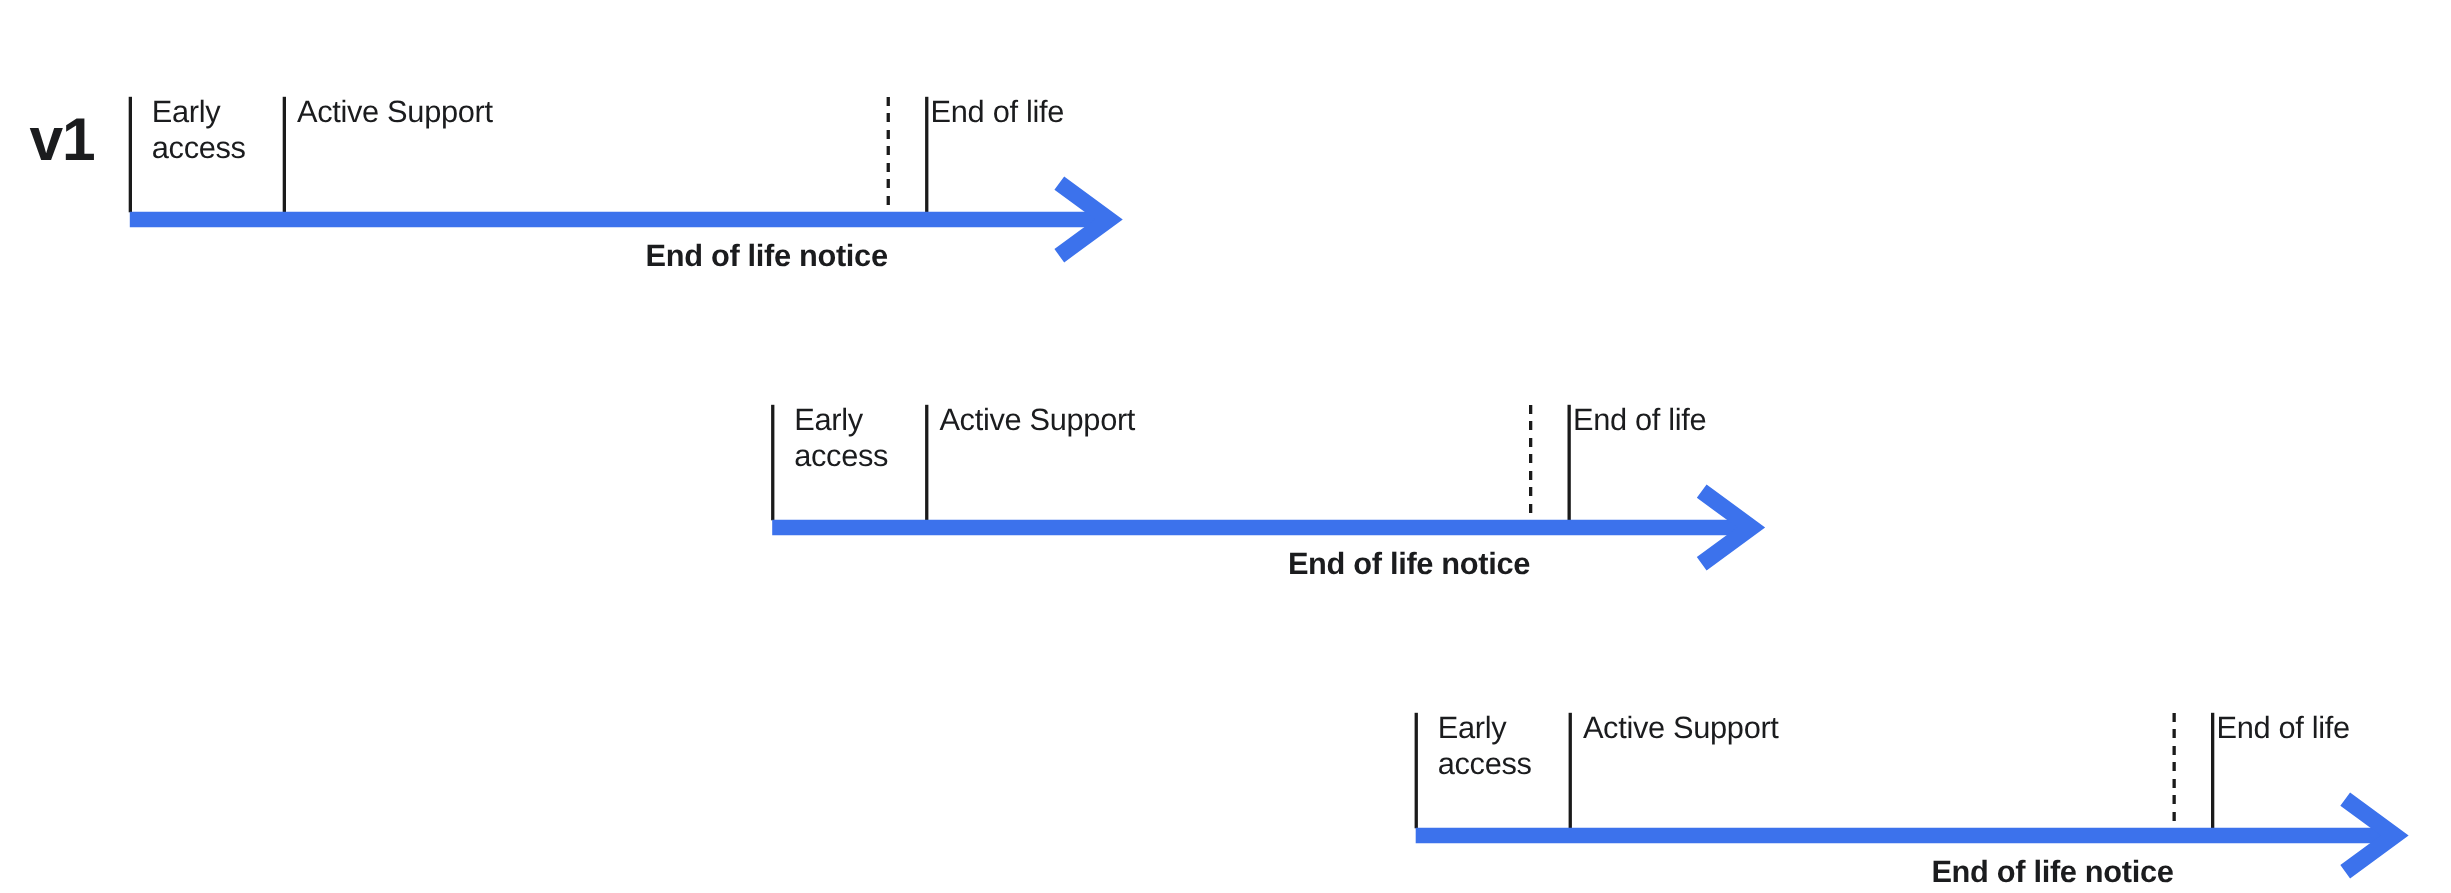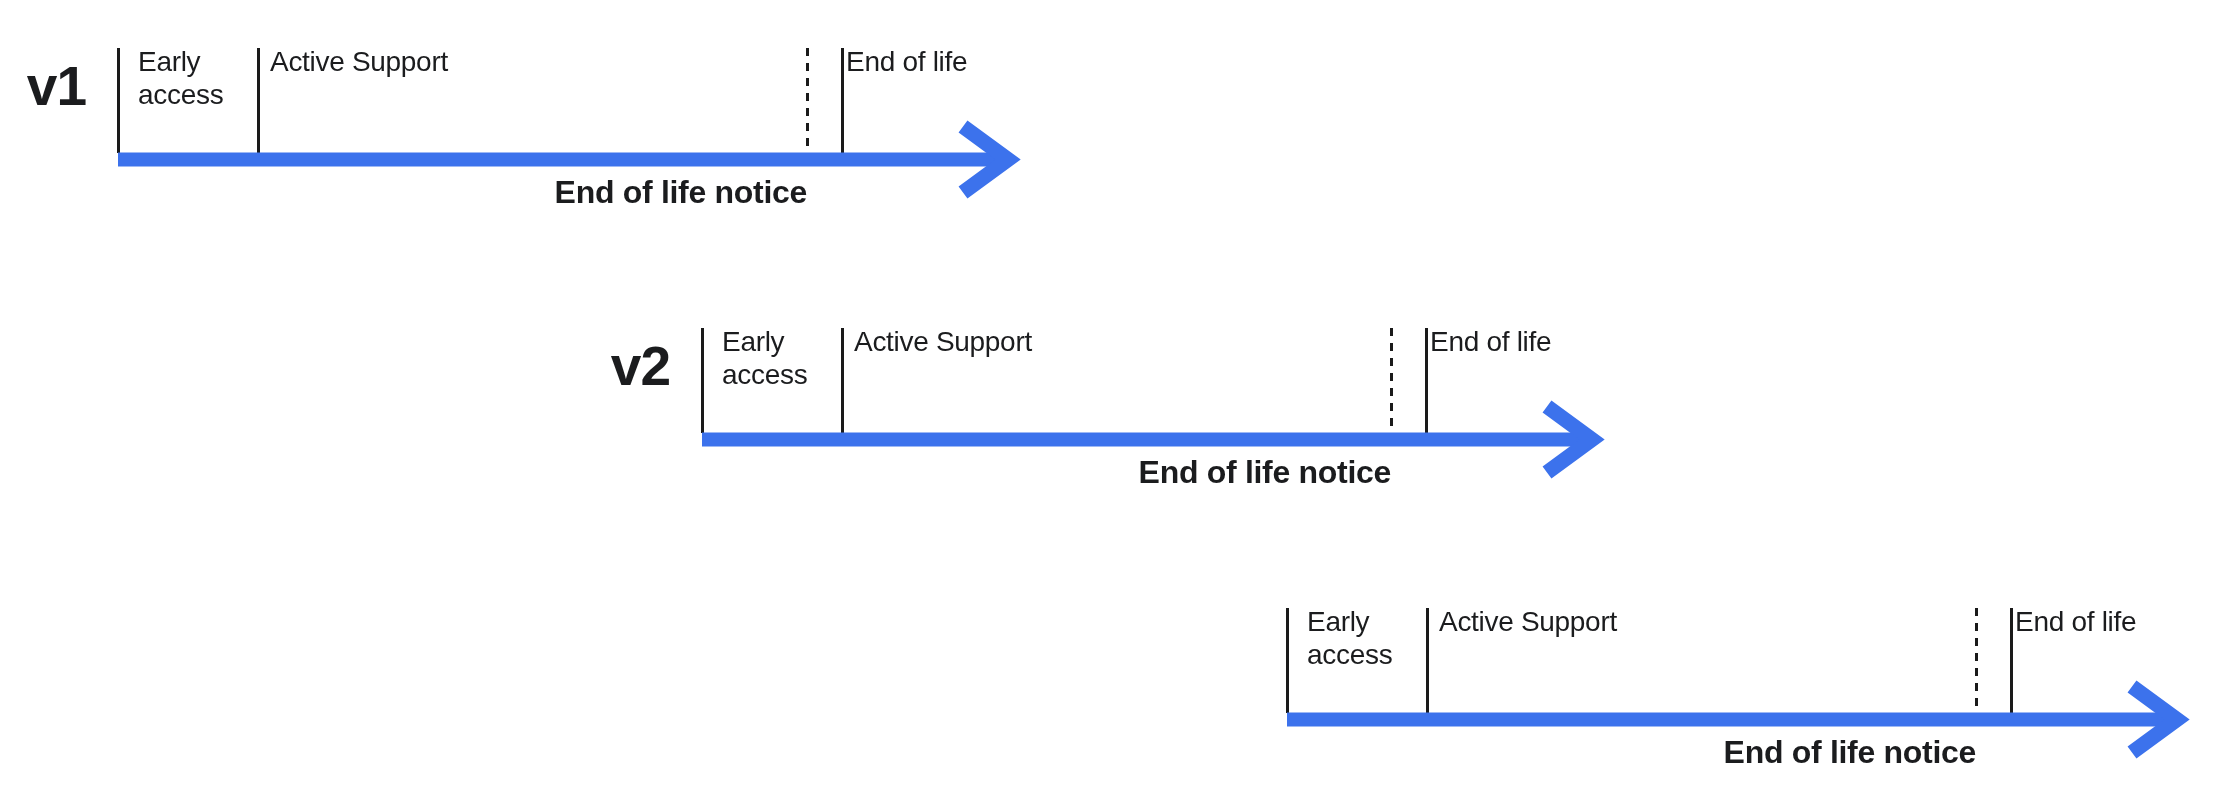--- a/index.html
+++ b/index.html
@@ -5,21 +5,21 @@
   html, body { margin: 0; padding: 0; background: #ffffff; }
   .canvas {
     position: relative;
     width: 2228px;
     height: 812px;
     background: #ffffff;
     font-family: "Liberation Sans", sans-serif;
     color: #1b1c1e;
     overflow: hidden;
   }
-  .timeline { position: absolute; width: 960px; height: 200px; }
+  .timeline { position: absolute; width: 960px; height: 200px; margin-top: 40px; }
   .timeline.t0 { left: 118px;  top: 48px;  }
   .timeline.t1 { left: 702px;  top: 328px; }
   .timeline.t2 { left: 1287px; top: 608px; }
 
   .vlabel {
     position: absolute;
     left: -180px;
     top: 6px;
     width: 148px;
     text-align: right;
@@ -63,21 +63,21 @@
   .phase.early     { left: 20px;  }
   .phase.active    { left: 152px; }
   .phase.eol-label { left: 728px; }
 
   .notice {
     position: absolute;
     left: 339px;
     top: 128px;
     width: 350px;
     text-align: right;
-    font-size: 32px;
+    font-size: 28px;
     line-height: 33px;
     font-weight: bold;
     letter-spacing: -0.3px;
     color: #1b1c1e;
   }
 
   .arrow-svg {
     position: absolute;
     left: 0;
     top: 76px;
@@ -100,21 +100,20 @@
     <div class="phase active">Active Support</div>
     <div class="phase eol-label">End of life</div>
     <svg class="arrow-svg" width="905" height="72" viewBox="0 0 905 72">
       <line x1="0" y1="35.5" x2="882" y2="35.5" stroke-width="14" stroke="#3C72EC"></line>
       <polyline points="845,2.5 890,35.5 845,68.5" fill="none" stroke-width="15" stroke-linejoin="miter" stroke="#3C72EC"></polyline>
     </svg>
     <div class="notice">End of life notice</div>
   </div>
 
   <div class="timeline t1">
-    <div class="vlabel">v2</div>
     <div class="tick start"></div>
     <div class="tick early-end"></div>
     <div class="dashed"></div>
     <div class="tick eol"></div>
     <div class="phase early">Early
 access</div>
     <div class="phase active">Active Support</div>
     <div class="phase eol-label">End of life</div>
     <svg class="arrow-svg" width="905" height="72" viewBox="0 0 905 72">
       <line x1="0" y1="35.5" x2="882" y2="35.5" stroke-width="14" stroke="#3C72EC"></line>

